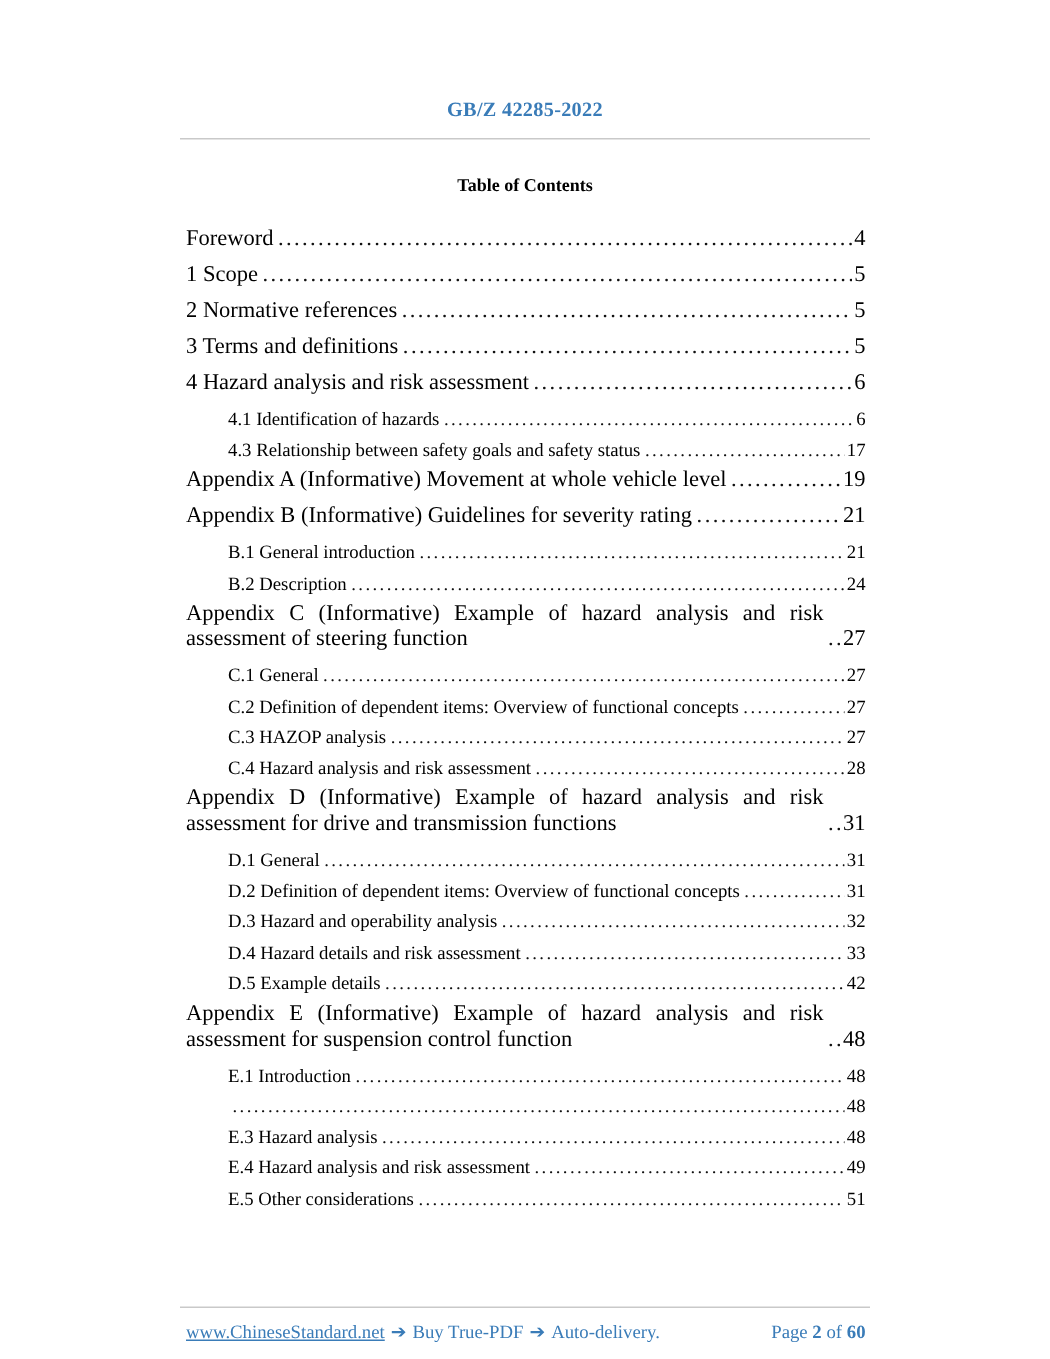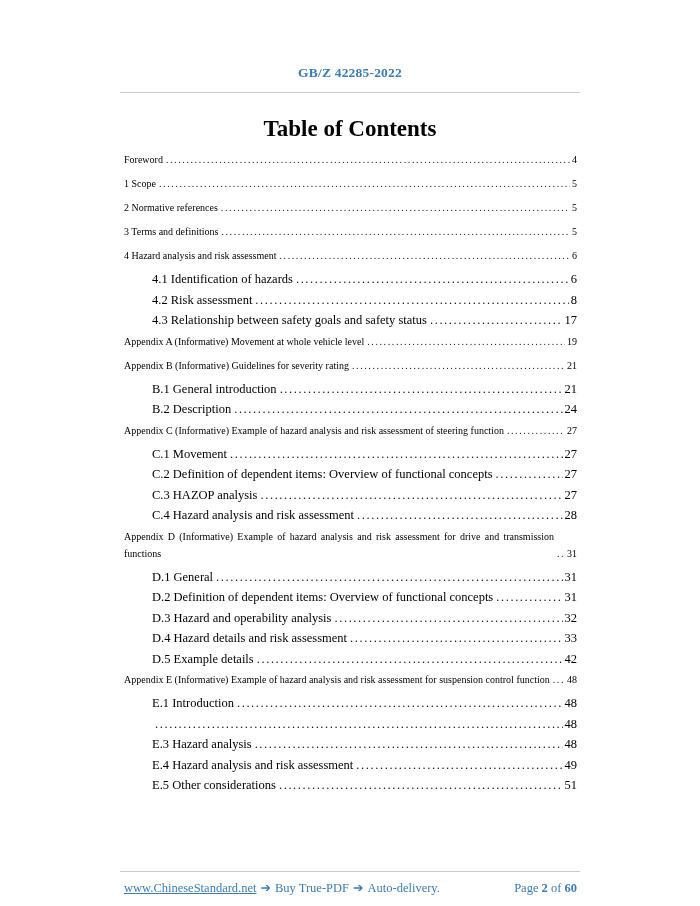--- a/index.html
+++ b/index.html
@@ -21,30 +21,30 @@
     letter-spacing: .2px;
   }
   .header-rule {
     position: absolute; top: 60px; left: 120px; right: 120px;
     border-top: 1px solid #c9c9c9;
   }
 
   .title {
     position: absolute; top: 84px; left: 124px; right: 124px;
     text-align: center;
-    font-size: 23px; font-weight: bold;
+    font-size: 12px; font-weight: bold;
   }
 
   .toc {
     position: absolute; top: 119px; left: 124px; right: 123px;
   }
   .toc-entry {
     display: flex; align-items: flex-end;
   }
-  .toc-entry.l0 { font-size: 10px; line-height: 17px; margin-bottom: 7px; }
+  .toc-entry.l0 { font-size: 15px; line-height: 17px; margin-bottom: 7px; }
   .toc-entry.l1 { font-size: 12.5px; line-height: 16px; margin-bottom: 4.5px; padding-left: 28px; }
   .toc-text { flex: 0 1 auto; text-align: justify; }
   .toc-entry.truncated .toc-text { width: 100%; text-align: justify; text-align-last: justify; }
   .leader {
     flex: 1 1 8px; min-width: 8px;
     overflow: hidden; white-space: nowrap;
     margin: 0 2px 0 3px;
   }
   .leader::after {
     content: "........................................................................................................................................................................................................";
@@ -106,25 +106,20 @@
         <span class="toc-text">4 Hazard analysis and risk assessment</span>
         <span class="leader"></span>
         <span class="toc-page">6</span>
       </div>
       <div class="toc-entry l1">
         <span class="toc-text">4.1 Identification of hazards</span>
         <span class="leader"></span>
         <span class="toc-page">6</span>
       </div>
       <div class="toc-entry l1">
-        <span class="toc-text">4.2 Risk assessment</span>
-        <span class="leader"></span>
-        <span class="toc-page">8</span>
-      </div>
-      <div class="toc-entry l1">
         <span class="toc-text">4.3 Relationship between safety goals and safety status</span>
         <span class="leader"></span>
         <span class="toc-page">17</span>
       </div>
       <div class="toc-entry l0">
         <span class="toc-text">Appendix A (Informative) Movement at whole vehicle level</span>
         <span class="leader"></span>
         <span class="toc-page">19</span>
       </div>
       <div class="toc-entry l0">
@@ -141,21 +136,21 @@
         <span class="toc-text">B.2 Description</span>
         <span class="leader"></span>
         <span class="toc-page">24</span>
       </div>
       <div class="toc-entry l0">
         <span class="toc-text">Appendix C (Informative) Example of hazard analysis and risk assessment of steering function</span>
         <span class="leader"></span>
         <span class="toc-page">27</span>
       </div>
       <div class="toc-entry l1">
-        <span class="toc-text">C.1 Movement</span>
+        <span class="toc-text">C.1 General</span>
         <span class="leader"></span>
         <span class="toc-page">27</span>
       </div>
       <div class="toc-entry l1">
         <span class="toc-text">C.2 Definition of dependent items: Overview of functional concepts</span>
         <span class="leader"></span>
         <span class="toc-page">27</span>
       </div>
       <div class="toc-entry l1">
         <span class="toc-text">C.3 HAZOP analysis</span>

